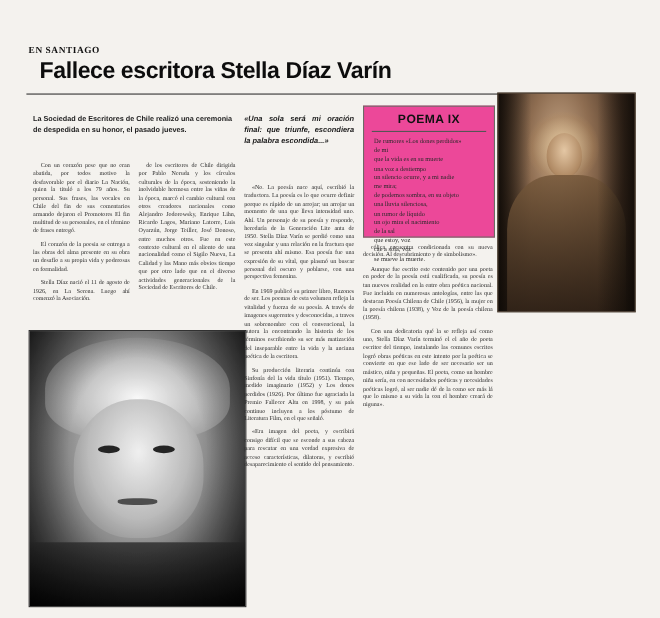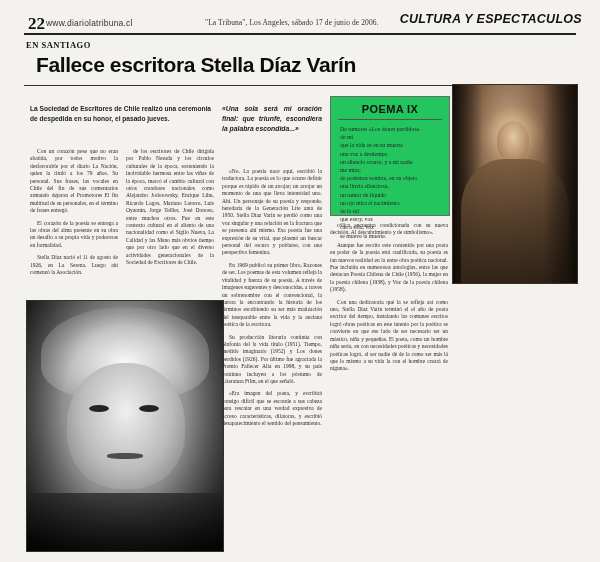--- a/index.html
+++ b/index.html
@@ -122,21 +122,21 @@
     line-height: 9.8px;
     color: #1a1a1a;
     text-align: justify;
   }
   
   .poem-box {
     position: absolute;
     left: 330px; top: 96px;
     width: 118px;
     height: 118px;
-    background: #22c55e;
+    background: #ec4899;
     border: 1px solid #6d6a64;
   }
   .poem-title {
     margin-top: 6px;
     text-align: center;
     font-family: "Liberation Sans", sans-serif;
     font-weight: bold;
     font-size: 11px;
     color: #111;
     letter-spacing: 0.4px;
@@ -265,27 +265,20 @@
   .col-2 { left: 126px; top: 148px; width: 88px;  height: 146px; }
   .col-3 { left: 222px; top: 168px; width: 100px; height: 398px; }
   .col-4 { left: 330px; top: 222px; width: 118px; height: 344px; }
   .col-5b { left: 516px; top: 290px; width: 60px; height: 276px; }
 </style>
 </head>
 <body>
 
 <div class="page">
 
-  <div class="masthead">
-    <div class="page-number">22</div>
-    <div class="masthead-url">www.diariolatribuna.cl</div>
-    <div class="masthead-center">"La Tribuna", Los Angeles, sábado 17 de junio de 2006.</div>
-    <div class="masthead-section">CULTURA Y ESPECTACULOS</div>
-    <div class="masthead-rule"></div>
-  </div>
 
   <div class="kicker">EN SANTIAGO</div>
   <div class="headline">Fallece escritora Stella Díaz Varín</div>
   <div class="headline-rule"></div>
 
   <div class="standfirst">La Sociedad de Escritores de Chile realizó una ceremonia de despedida en su honor, el pasado jueves.</div>
 
   <div class="pullquote">«Una sola será mi oración final: que triunfe, escondiera la palabra escondida...»</div>
 
   <div class="poem-box">

